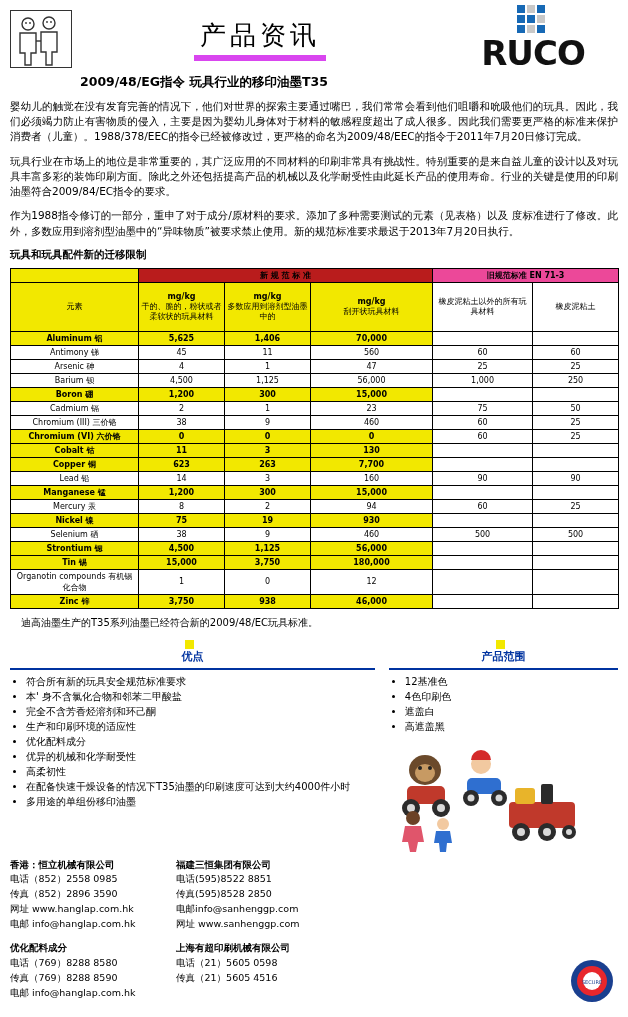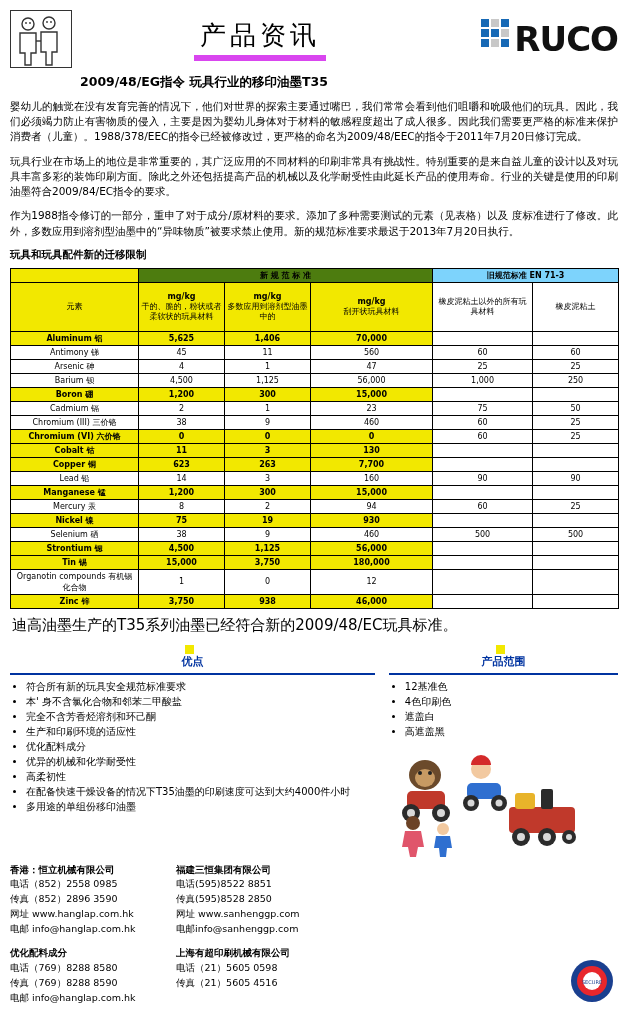--- a/index.html
+++ b/index.html
@@ -15,21 +15,21 @@
   .page{position:relative;width:628px;height:1017px;box-sizing:border-box;padding:8px 10px;}
 
   
   .header{display:flex;align-items:center;height:62px;}
   .logo-left{width:62px;height:58px;border:1px solid #333;display:flex;align-items:flex-end;justify-content:center;box-sizing:border-box;}
   .header-title{flex:1;text-align:center;}
   .header-title .t{
     font-family:"DejaVu Serif","Liberation Serif",serif;
     font-size:26px;letter-spacing:4px;border-bottom:6px solid #d946ef;display:inline-block;padding:0 6px 2px 6px;
   }
-  .logo-right{width:170px;display:flex;justify-content:flex-end;}
+  .logo-right{width:170px;display:flex;align-items:center;justify-content:flex-end;flex-direction:column;}
   .ruco-word{font-family:"DejaVu Sans","Liberation Sans",sans-serif;font-weight:bold;font-size:34px;letter-spacing:-1px;color:#111;}
   .ruco-squares{display:grid;grid-template-columns:repeat(3,8px);grid-template-rows:repeat(3,8px);gap:2px;margin-right:5px;}
   .ruco-squares i{display:block;width:8px;height:8px;background:#c8c8c8;}
   .ruco-squares i.b{background:#1769b5;}
 
   
   .subtitle{
     margin:4px 0 8px 70px;
     font-size:12.5px;font-weight:bold;
     font-family:"DejaVu Sans","Liberation Sans",sans-serif;
@@ -40,31 +40,31 @@
     margin:0 0 9px 0;
     font-size:10.5px;
     line-height:1.45;
     text-align:justify;
   }
   .sec-title{font-size:10.5px;font-weight:bold;margin:2px 0 6px 0;}
 
   
   table.mig{border-collapse:collapse;width:608px;margin:2px 0 0 0;table-layout:fixed;}
   table.mig td,table.mig th{border:1px solid #000;font-size:8px;padding:1px 2px;text-align:center;vertical-align:middle;}
-  .grp-new{background:#4d7c0f;font-weight:bold;font-size:9px;}
-  .grp-old{background:#7dd3fc;font-weight:bold;font-size:9px;}
+  .grp-new{background:#b91c1c;font-weight:bold;font-size:9px;}
+  .grp-old{background:#ec4899;font-weight:bold;font-size:9px;}
   .hdr-cell{background:#f2e800;font-size:8px;line-height:1.25;height:46px;}
   .hdr-cell.white{background:#ffffff;}
   .el-name{text-align:left;padding-left:3px;font-size:8.5px;}
   tr.hl td{background:#f2e800;font-weight:bold;}
   tr.norm td{background:#ffffff;}
   .mgkg{font-weight:bold;}
 
   
-  .after-note{font-size:15px;margin:7px 0 10px 2px;}
+  .after-note{font-size:10px;margin:7px 0 10px 11px;}
 
   
   .cols{display:flex;gap:14px;}
   .col-l{width:366px;}
   .col-r{width:230px;}
   .coltitle{display:flex;align-items:center;font-weight:bold;color:#0033a0;font-size:11px;margin-bottom:4px;flex-direction:column;}
   .coltitle .sq{width:9px;height:9px;background:#f2e800;margin-right:5px;display:inline-block;}
   .rule{height:2px;background:#0033a0;margin-bottom:4px;}
   ul.bul{margin:0;padding-left:16px;}
   ul.bul li{font-size:10px;line-height:1.5;list-style:disc;}
@@ -408,22 +408,22 @@
       <div class="nm">香港：恒立机械有限公司</div>
       <div>电话（852）2558 0985</div>
       <div>传真（852）2896 3590</div>
       <div>网址 www.hanglap.com.hk</div>
       <div>电邮 info@hanglap.com.hk</div>
     </div>
     <div class="contact-block w2">
       <div class="nm">福建三恒集团有限公司</div>
       <div>电话(595)8522 8851</div>
       <div>传真(595)8528 2850</div>
+      <div>电邮info@sanhenggp.com</div>
       <div>网址 www.sanhenggp.com</div>
-      <div>电邮info@sanhenggp.com</div>
     </div>
   </div>
 
   <div class="contacts contacts-row2">
     <div class="contact-block">
       <div class="nm">优化配料成分</div>
       <div>电话（769）8288 8580</div>
       <div>传真（769）8288 8590</div>
       <div>电邮 info@hanglap.com.hk</div>
     </div>

